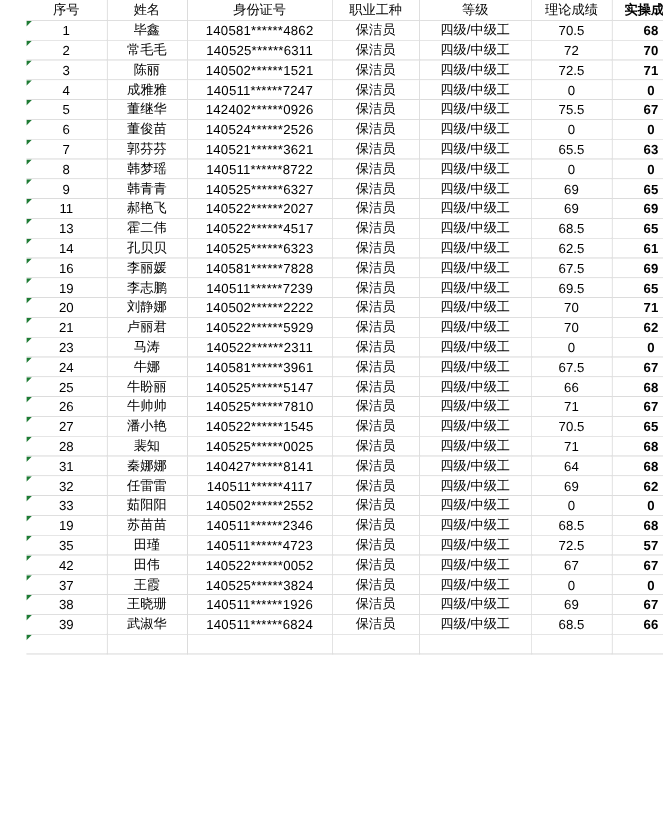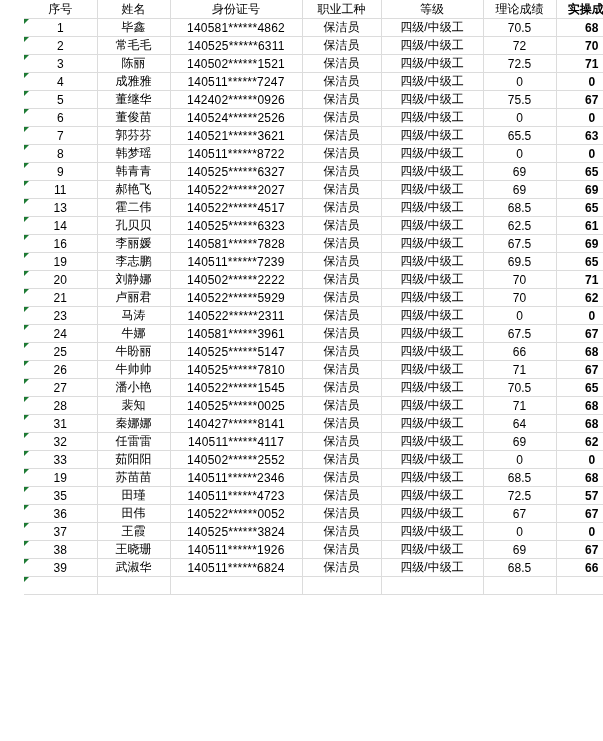--- a/index.html
+++ b/index.html
@@ -315,21 +315,21 @@
         <tr>
     <td><span class="tri"></span><span>35</span></td>
     <td>田瑾</td>
     <td class="id-cell">140511******4723</td>
     <td>保洁员</td>
     <td>四级/中级工</td>
     <td>72.5</td>
     <td>57</td>
   </tr>
         <tr>
-    <td><span class="tri"></span><span>36</span></td>
+    <td><span class="tri"></span><span>42</span></td>
     <td>田伟</td>
     <td class="id-cell">140522******0052</td>
     <td>保洁员</td>
     <td>四级/中级工</td>
     <td>67</td>
     <td>67</td>
   </tr>
         <tr>
     <td><span class="tri"></span><span>37</span></td>
     <td>王霞</td>

